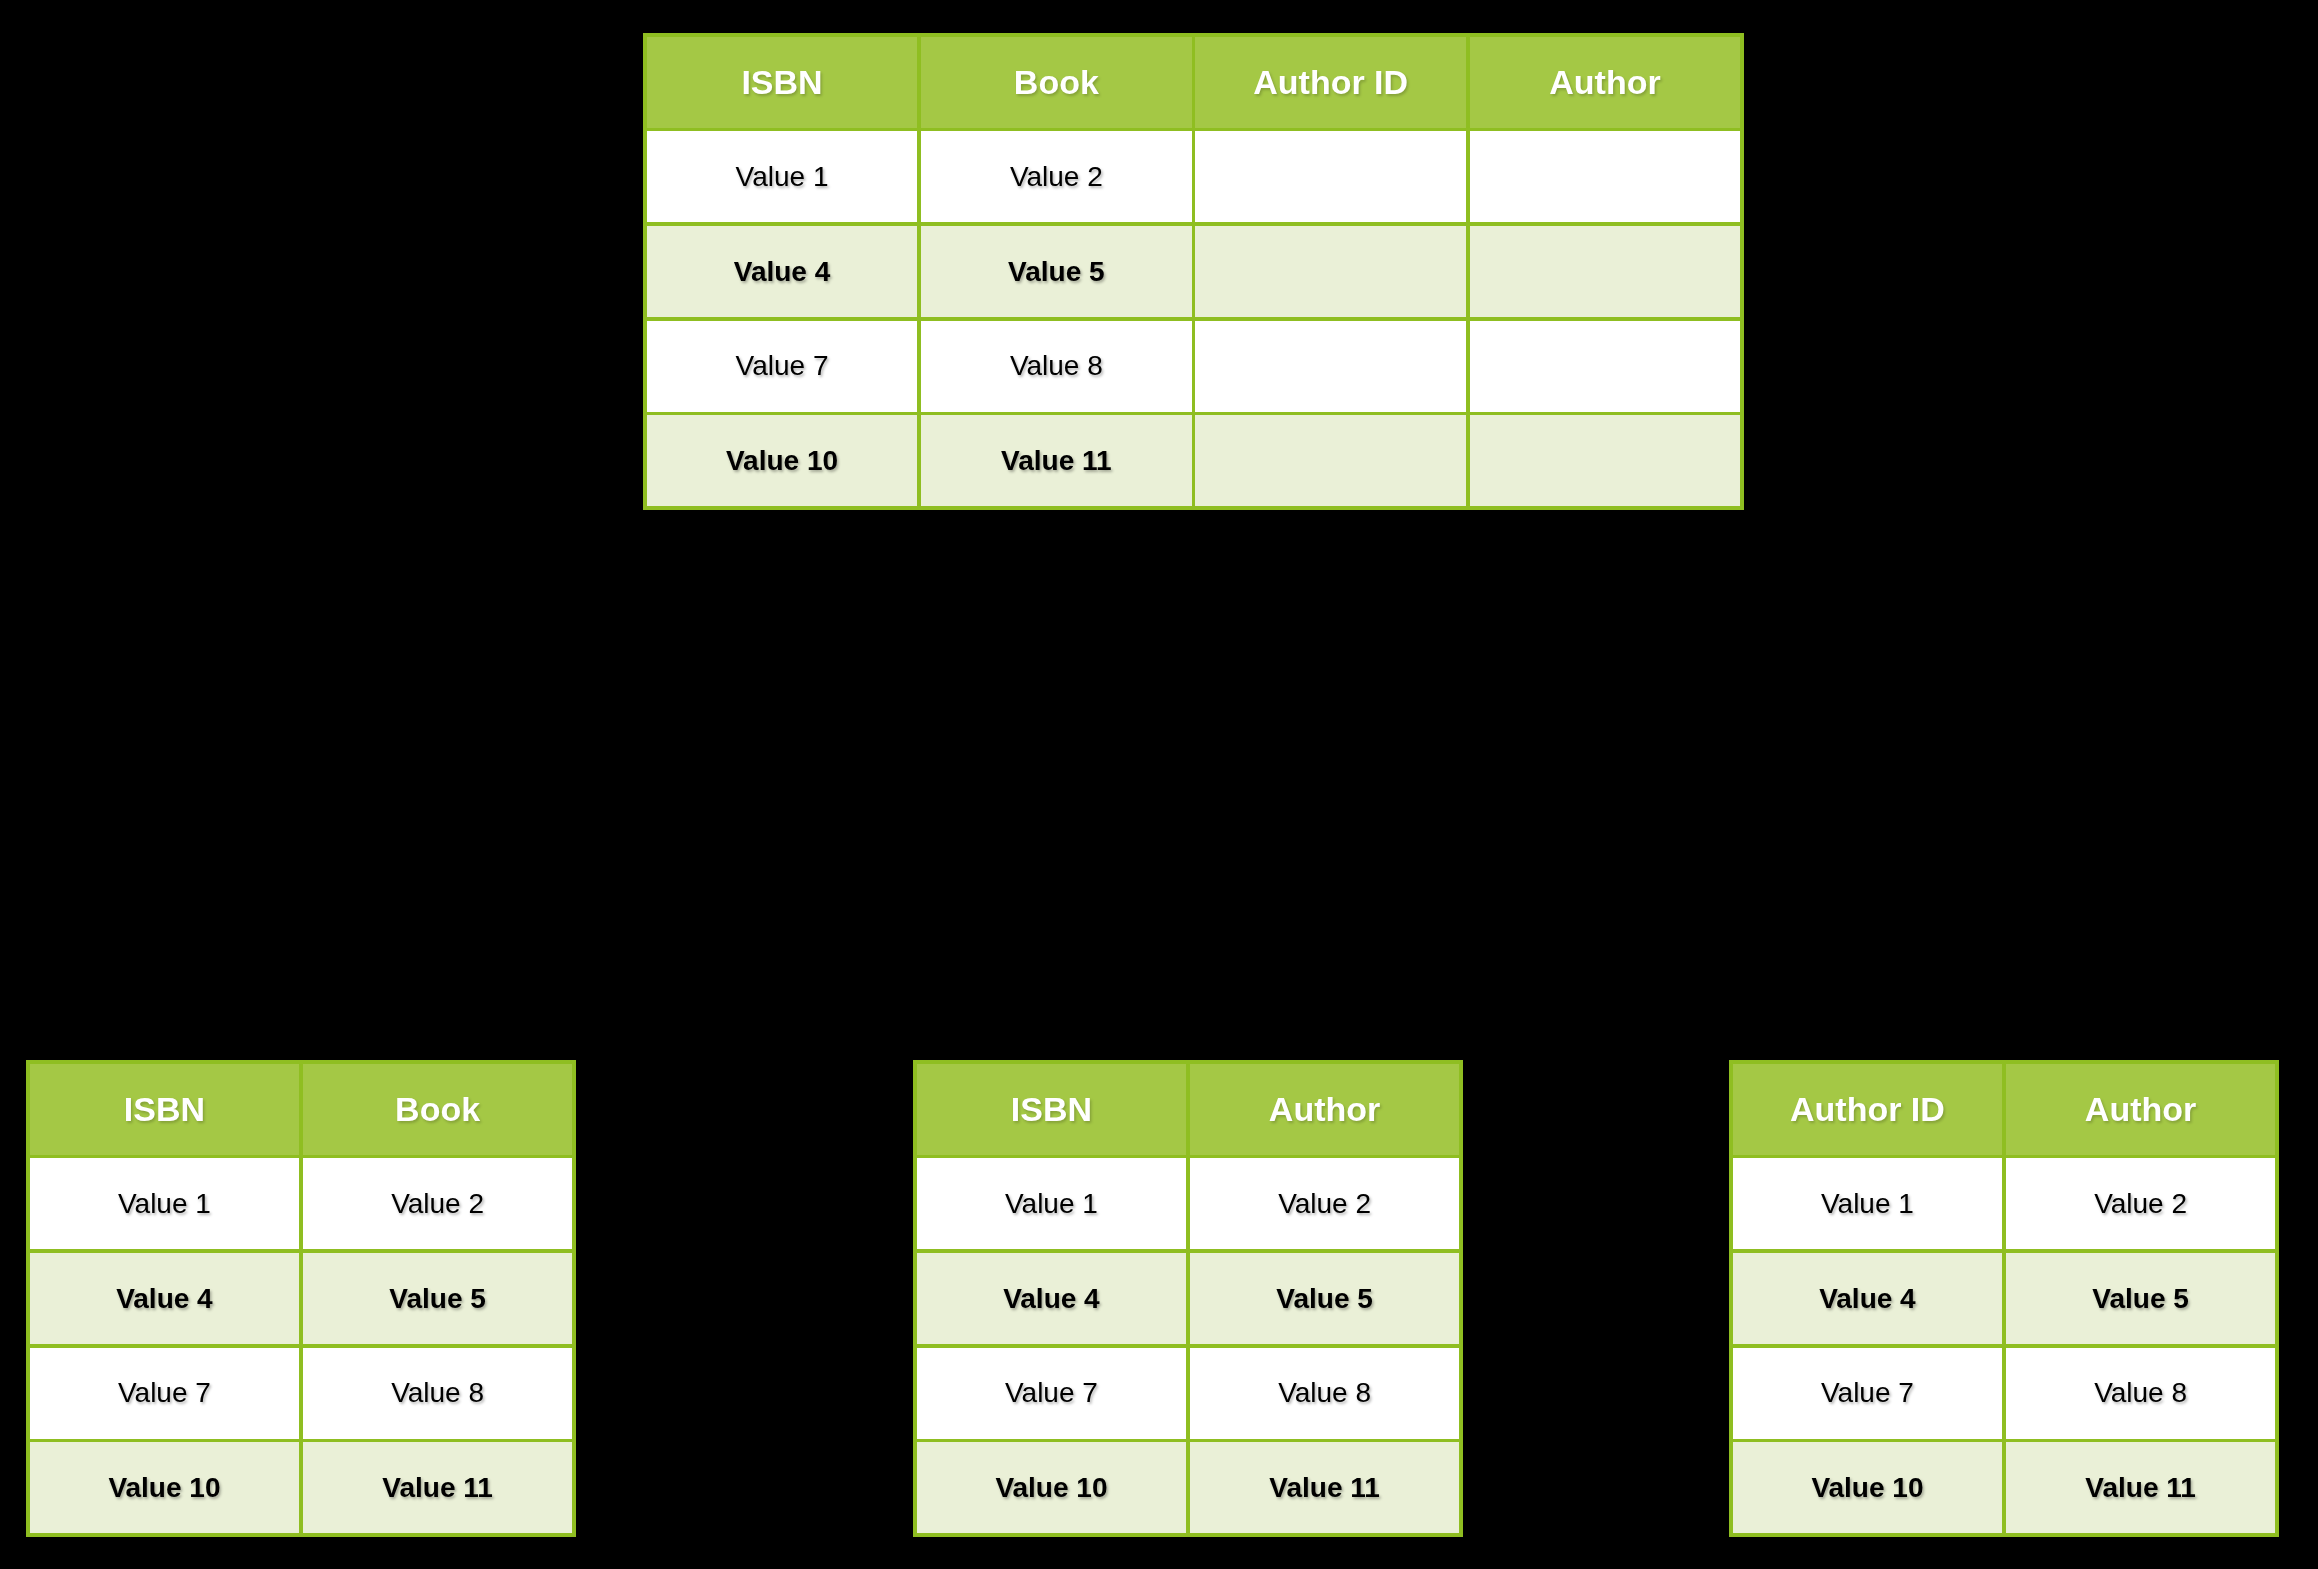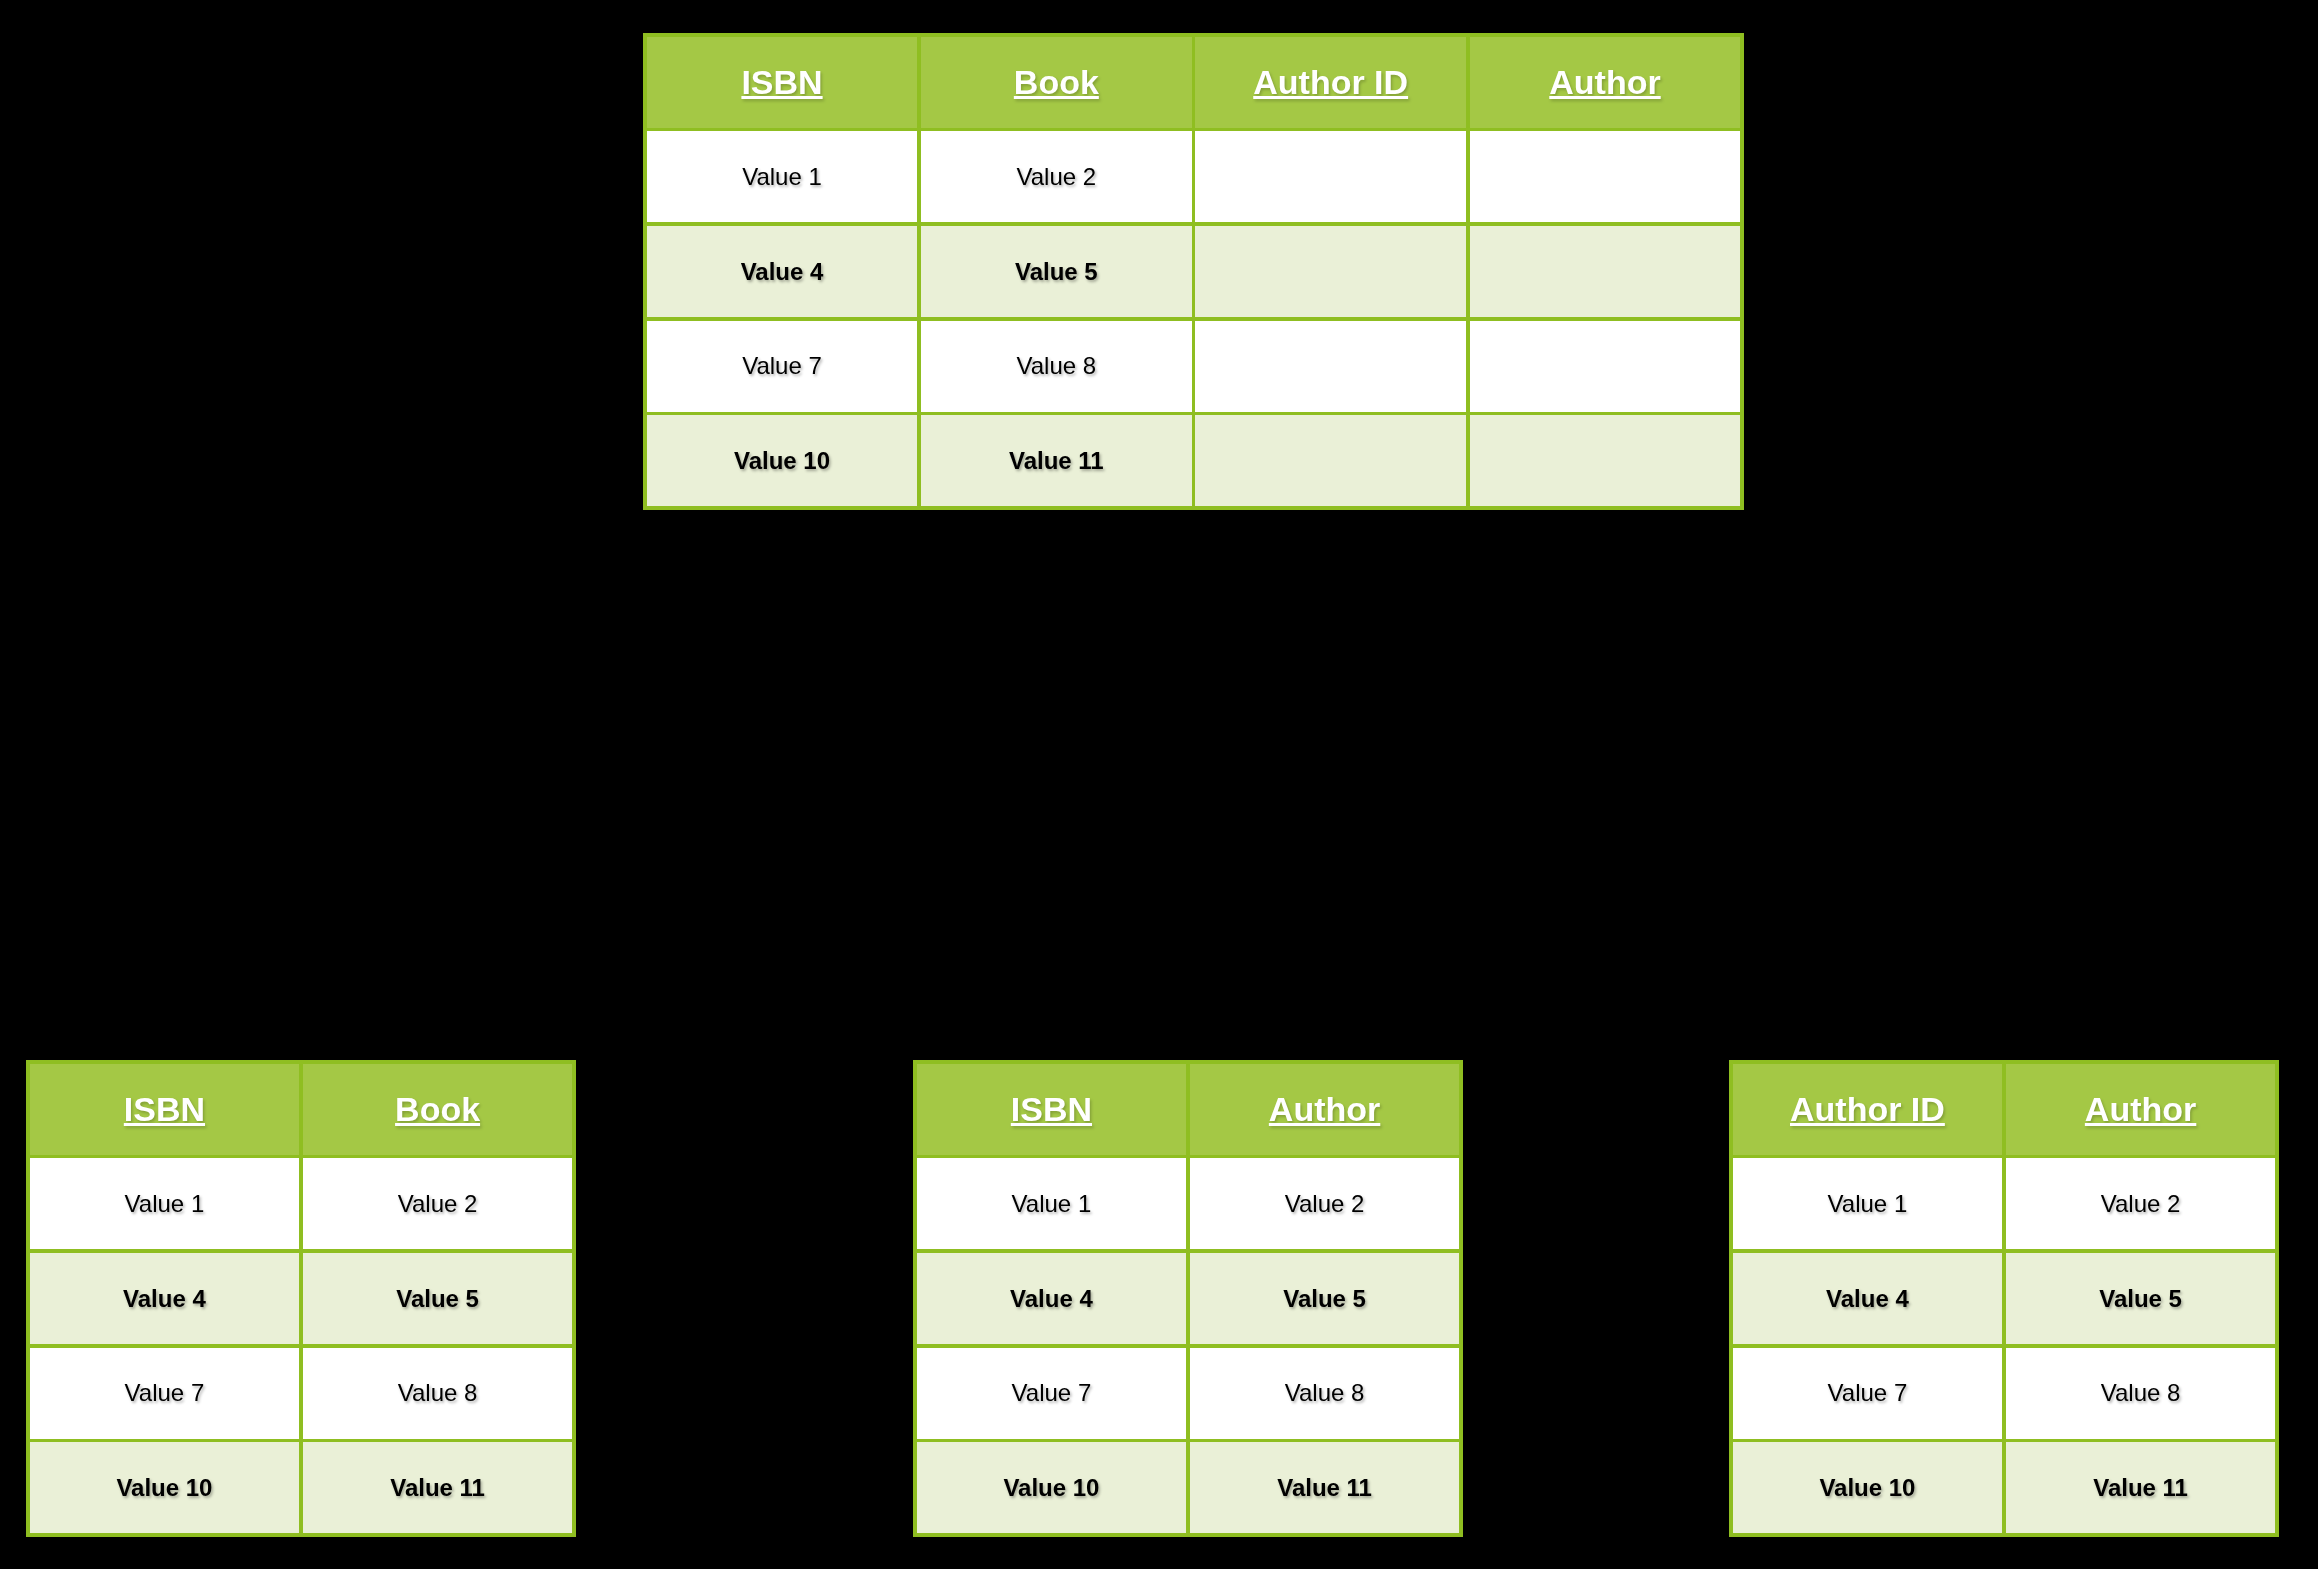--- a/index.html
+++ b/index.html
@@ -33,31 +33,30 @@
     grid-auto-rows: 91px;
   }
   .tbl.cols-4 { grid-template-columns: repeat(4, 1fr); }
   .tbl.cols-2 { grid-template-columns: repeat(2, 1fr); }
   .cell {
     display: flex;
     align-items: center;
     justify-content: center;
     background: var(--rowbg);
     color: var(--celltext);
-    font-size: 24px;
+    font-size: 28px;
     text-shadow: 1.5px 2.2px 2.9px rgba(0,0,0,0.30);
     white-space: nowrap;
   }
   .cell.header {
     background: var(--header);
     color: var(--headertext);
     font-weight: bold;
     font-size: 34px;
     text-shadow: 1.5px 2.2px 2.9px rgba(0,0,0,0.20);
-    text-decoration: underline;
   }
   .cell.band { background: var(--band); font-weight: bold; }
 
   #t-top { left: 643px;  top: 33px;   width: 1101px; }
   #t-bl  { left: 26px;   top: 1060px; width: 550px; }
   #t-bm  { left: 913px; top: 1060px; width: 550px; }
   #t-br  { left: 1729px; top: 1060px; width: 550px; }
 </style>
 </head>
 <body>

